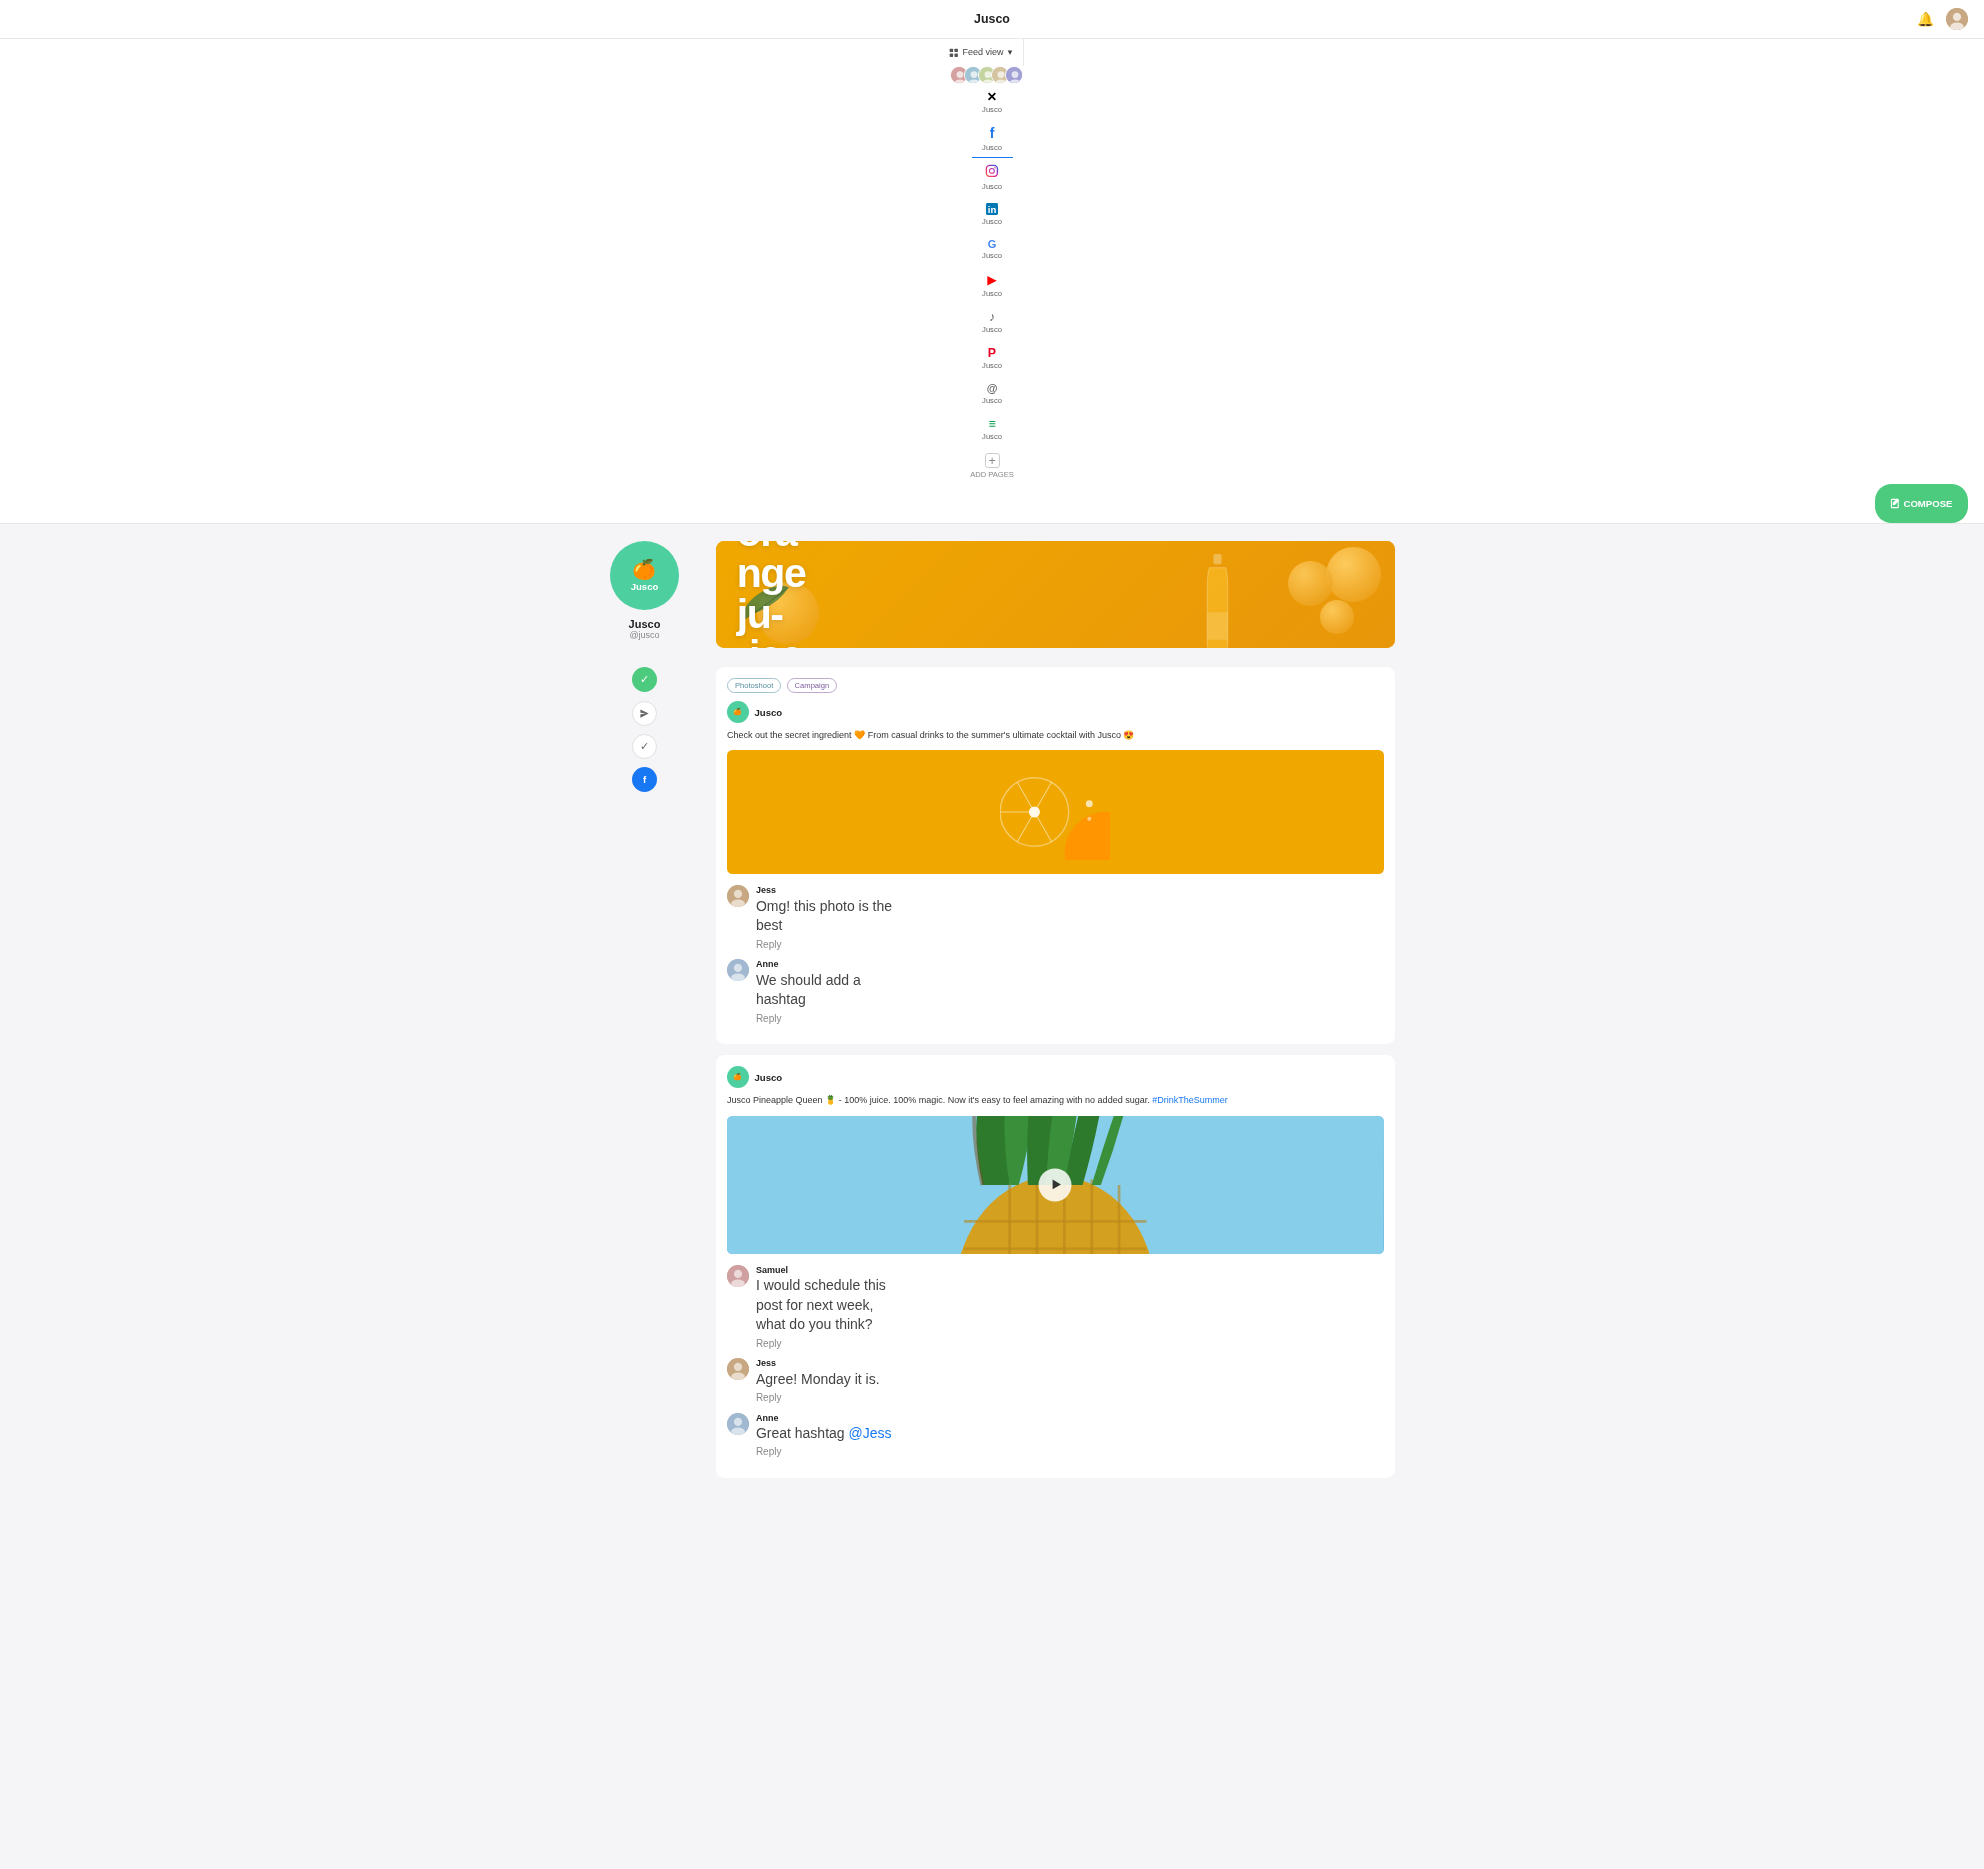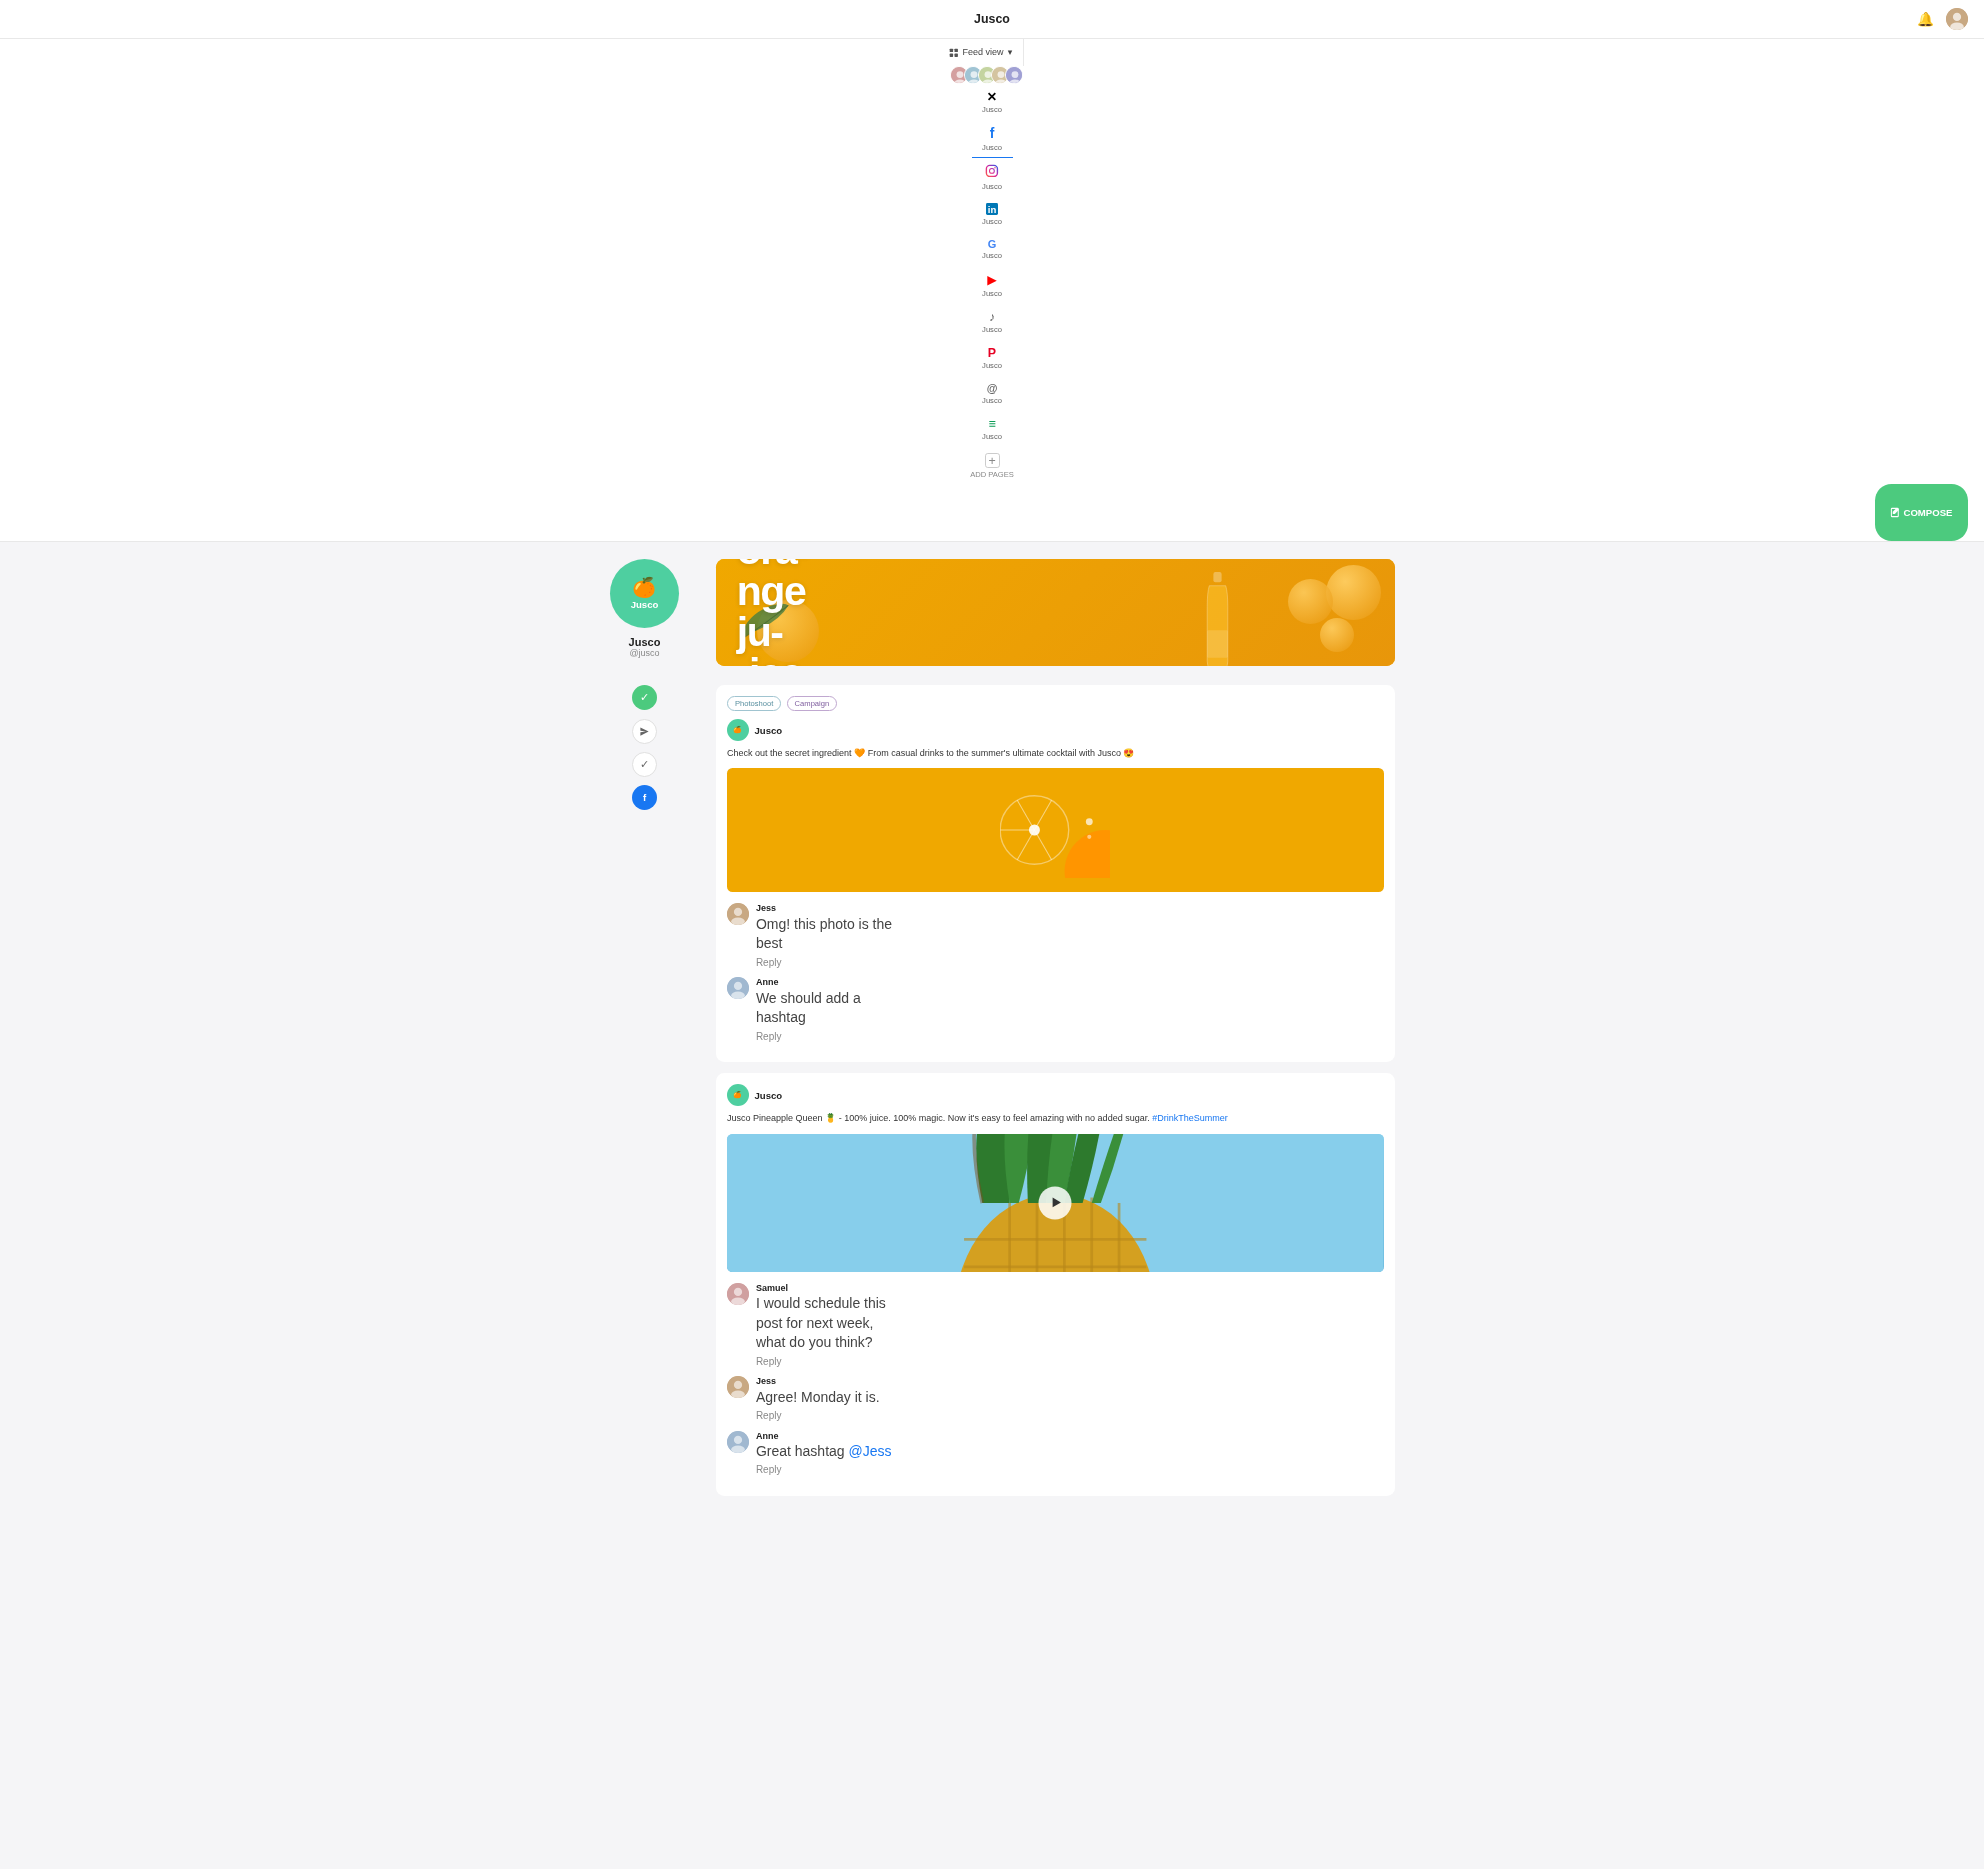--- a/index.html
+++ b/index.html
@@ -61,21 +61,21 @@
     .platform-tab .tab-icon { font-size: 13.8px; }
     .platform-tab .tab-label { font-size: 7.6px; }
     .add-pages-tab {
       display: flex; flex-direction: column; align-items: center;
       padding: 5.5px 9.6px; cursor: pointer; min-width: 41px;
       font-size: 7.6px; color: #888; gap: 1.4px;
     }
 
     .compose-btn {
       background: #4cca7e; color: #fff; border: none; border-radius: 16.5px;
-      padding: 23px 15px; font-size: 9.6px; font-weight: 600; cursor: pointer;
+      padding: 14px 15px; font-size: 9.6px; font-weight: 600; cursor: pointer;
       display: flex; gap: 2px; white-space: nowrap;
       margin-left: auto;
     }
 
     
     .main-layout {
       display: flex;
       max-width: 827px;
       margin: 0 auto;
       padding: 16.5px 11px;

